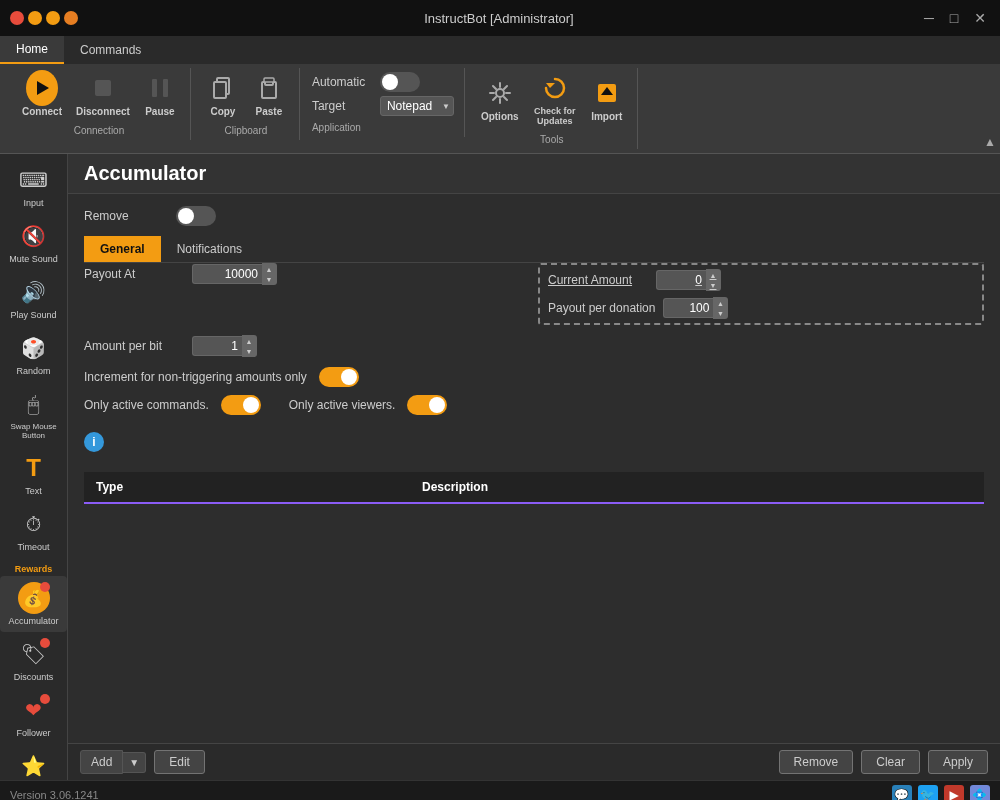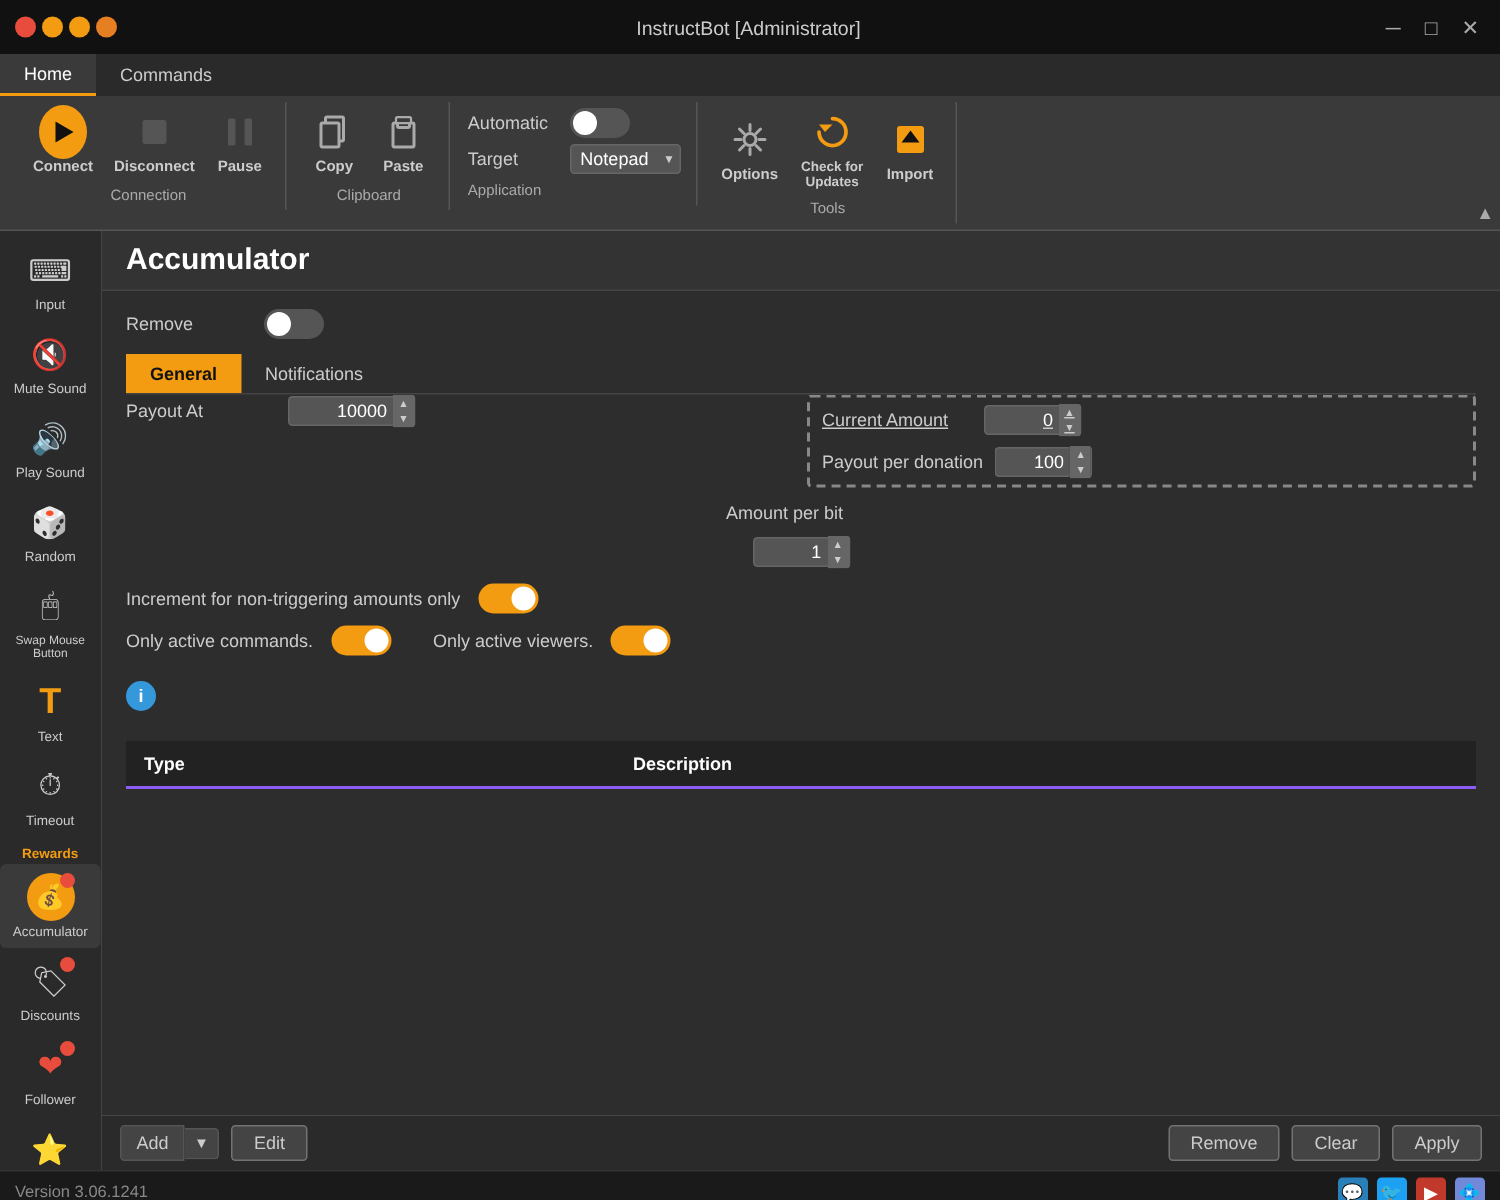--- a/index.html
+++ b/index.html
@@ -788,21 +788,21 @@
               <input type="text" value="100" style="background: rgb(85, 85, 85); border-top: 1px solid rgb(102, 102, 102); border-bottom: 1px solid rgb(102, 102, 102); border-left: 1px solid rgb(102, 102, 102); border-image: initial; border-radius: 3px 0px 0px 3px; color: rgb(255, 255, 255); padding: 2px 4px; font-size: 12px; width: 50px; text-align: right; outline: none; border-right: none;">
               <div class="spinner-buttons">
                 <div class="spinner-btn">▲</div>
                 <div class="spinner-btn">▼</div>
               </div>
             </div>
           </div>
         </div>
       </div>
 
-      <div class="form-row" style="margin-bottom:10px;flex-direction:column;">
+      <div class="form-row" style="margin-bottom:10px;">
         <span class="form-label">Amount per bit</span>
         <div class="spinner-input">
           <input type="text" value="1" style="background: rgb(85, 85, 85); border-top: 1px solid rgb(102, 102, 102); border-bottom: 1px solid rgb(102, 102, 102); border-left: 1px solid rgb(102, 102, 102); border-image: initial; border-radius: 3px 0px 0px 3px; color: rgb(255, 255, 255); padding: 2px 4px; font-size: 12px; width: 50px; text-align: right; outline: none; border-right: none;">
           <div class="spinner-buttons">
             <div class="spinner-btn">▲</div>
             <div class="spinner-btn">▼</div>
           </div>
         </div>
       </div>
 

